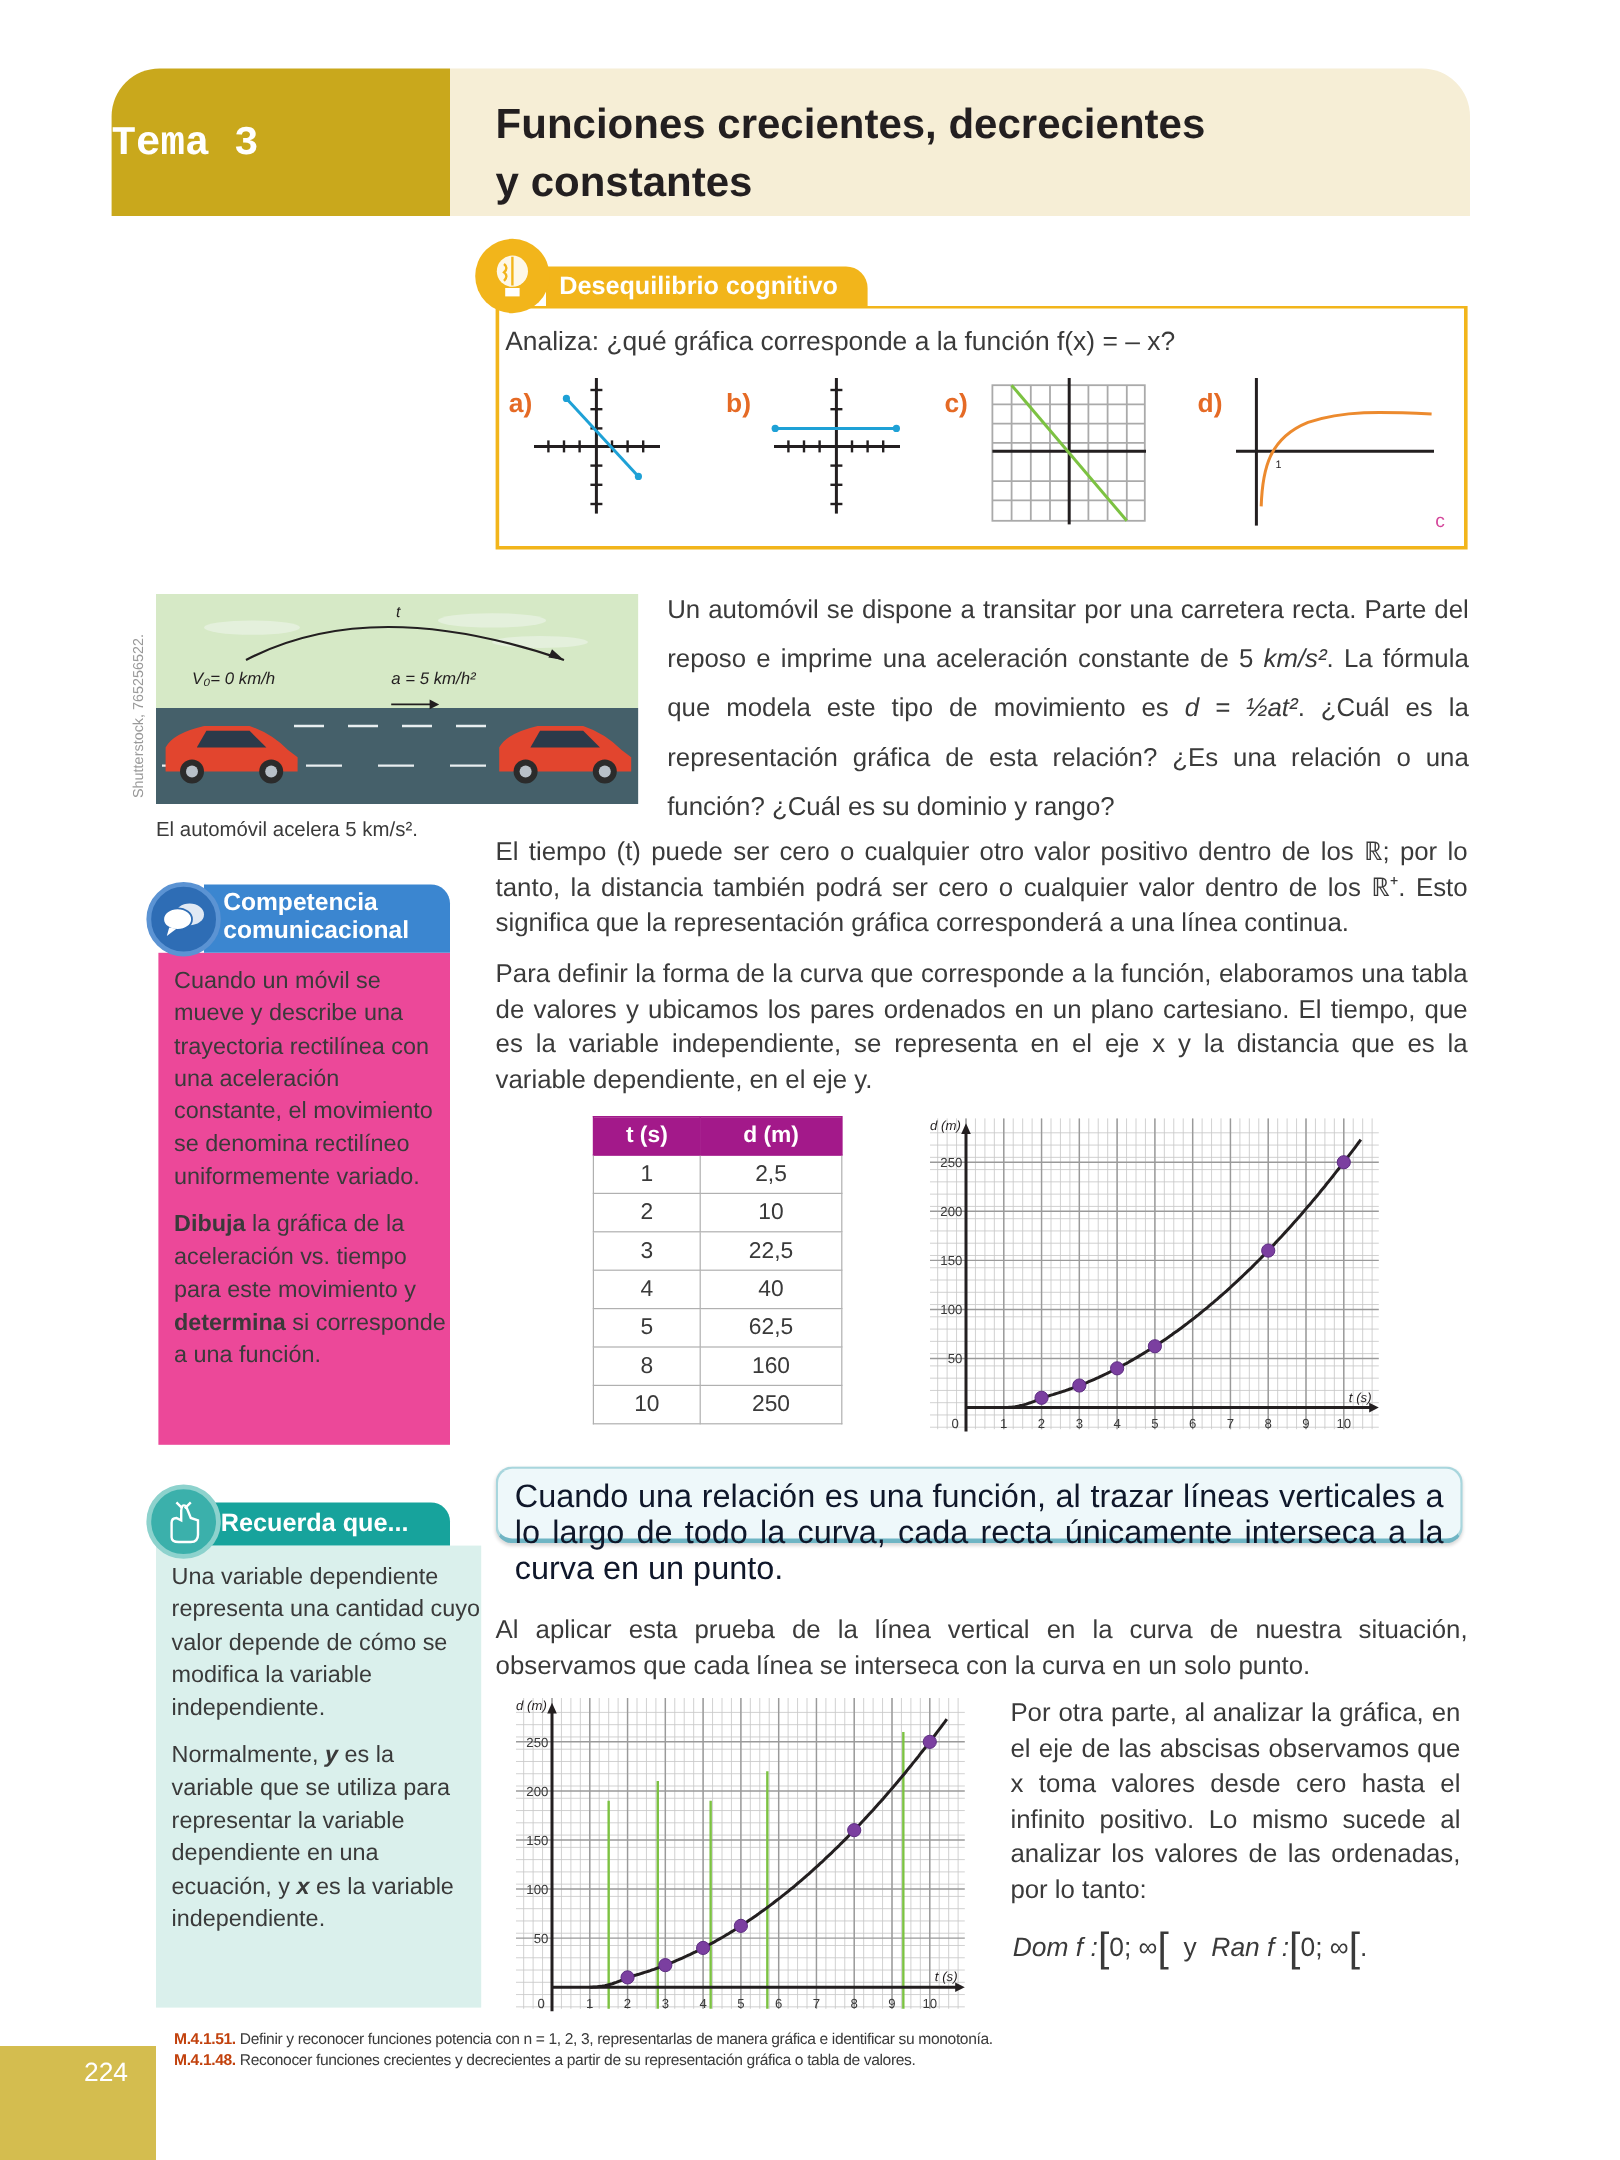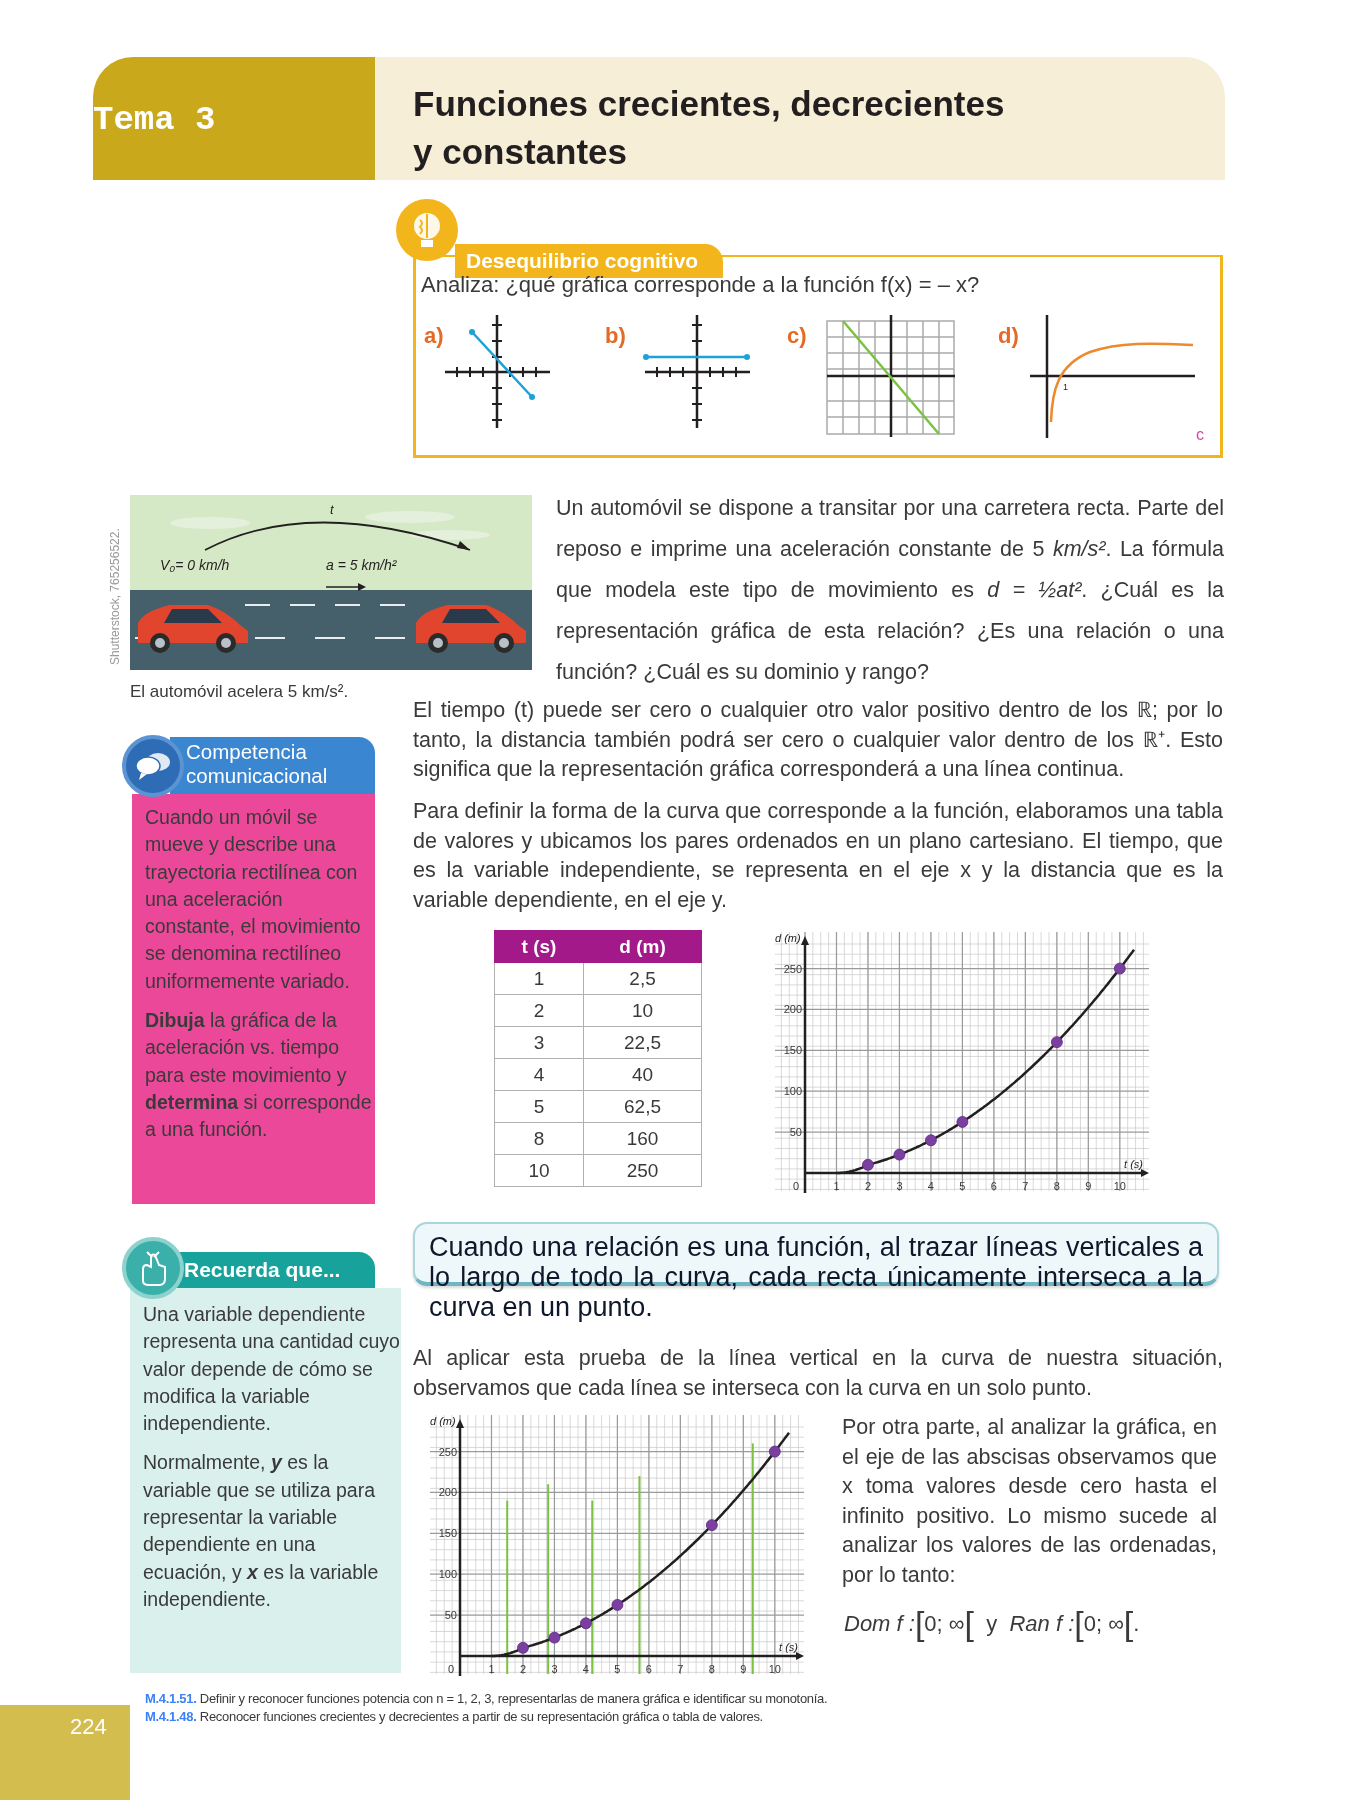--- a/index.html
+++ b/index.html
@@ -7,37 +7,37 @@
   body { position: relative; font-family: "Liberation Sans", sans-serif; color: #3a3a3a; }
 
   
   .hdr-left { position: absolute; left: 93px; top: 57px; width: 282px; height: 123px; background: #c9a81c; border-top-left-radius: 40px; }
   .hdr-left span { position: absolute; left: 0; right: 0; top: 44px; text-align: left; color: #fff; font-weight: bold; font-size: 34px; font-family: Liberation Mono, monospace; }
   .hdr-right { position: absolute; left: 375px; top: 57px; width: 850px; height: 123px; background: #f6eed6; border-top-right-radius: 40px; }
   .hdr-title { position: absolute; left: 413px; top: 80px; font-size: 35px; line-height: 48px; font-weight: bold; color: #231f20; }
 
   
   .deseq-icon { position: absolute; left: 396px; top: 199px; width: 62px; height: 62px; border-radius: 50%; background: #f2b51b; display:flex; align-items:center; justify-content:center; }
-  .deseq-tab { position: absolute; left: 455px; top: 222px; width: 268px; height: 34px; background: #f2b51b; border-top-right-radius: 18px; color: #fff; font-size: 21px; font-weight: bold; padding-left: 11px; line-height: 34px; margin-top: 22px; }
+  .deseq-tab { position: absolute; left: 455px; top: 222px; width: 268px; height: 34px; background: #f2b51b; border-top-right-radius: 18px; color: #fff; font-size: 21px; font-weight: bold; padding-left: 11px; line-height: 34px; }
   .deseq-box { position: absolute; left: 413px; top: 255px; width: 810px; height: 203px; border: 3px solid #f2b51b; border-top-width: 2px; background: #fff; }
   .deseq-q { position: absolute; left: 421px; top: 272px; font-size: 22px; color: #3a3a3a; }
   .opt-label { position: absolute; font-size: 22px; font-weight: bold; color: #e56a25; }
   .answer-mark { position: absolute; left: 1196px; top: 426px; font-size: 16px; color: #d4479b; }
 
   
   .car-fig { position: absolute; left: 130px; top: 495px; width: 402px; height: 175px; }
   .credit { position: absolute; left: 108px; top: 665px; transform: rotate(-90deg); transform-origin: left top; font-size: 12px; color: #999; white-space: nowrap; }
   .caption { position: absolute; left: 130px; top: 682px; font-size: 17px; color: #3a3a3a; }
 
   .para { position: absolute; font-size: 21.5px; line-height: 29.5px; color: #3a3a3a; text-align: justify; }
   .intro { left: 556px; top: 488px; width: 668px; line-height: 41px; }
 
   
   .comp-icon { position: absolute; left: 122px; top: 735px; width: 62px; height: 62px; border-radius: 50%; background: #2e6db5; border: 4px solid #5b93d3; display:flex; align-items:center; justify-content:center; }
-  .comp-tab { position: absolute; left: 170px; top: 737px; width: 205px; height: 57px; background: #3b86d0; border-top-right-radius: 16px; color: #fff; font-size: 20.5px; font-weight: normal; line-height: 24px; padding: 3px 0 0 16px; }
+  .comp-tab { position: absolute; left: 170px; top: 737px; width: 205px; height: 57px; background: #3b86d0; border-top-right-radius: 16px; color: #fff; font-size: 20.5px; font-weight: bold; line-height: 24px; padding: 3px 0 0 16px; }
   .comp-box { position: absolute; left: 132px; top: 794px; width: 243px; height: 410px; background: #ec4899; padding: 10px 0 0 13px; font-size: 19.5px; line-height: 27.3px; color: #3a3a3a; }
   .comp-box p + p { margin-top: 12px; }
 
   
   .val-table { position: absolute; left: 494px; top: 930px; border-collapse: collapse; width: 208px; }
   .val-table th { background: #a3198a; color: #fff; font-size: 19px; font-weight: bold; height: 32px; border: 1px solid #a3198a; }
   .val-table td { border: 1.5px solid #b0b0b0; text-align: center; font-size: 19px; height: 32px; color: #3a3a3a; }
 
   .chart { position: absolute; }
 
@@ -50,21 +50,21 @@
   .rec-box { position: absolute; left: 130px; top: 1288px; width: 271px; height: 385px; background: #daf0ec; padding: 13px 0 0 13px; font-size: 19.5px; line-height: 27.3px; color: #3a3a3a; }
   .rec-box p + p { margin-top: 12px; }
 
   .dom { position: absolute; left: 844px; top: 1604px; font-size: 22px; font-style: italic; color: #3a3a3a; white-space: nowrap; }
   .dom .br { font-style: normal; font-size: 34px; font-weight: 200; vertical-align: -4px; }
   .dom .n { font-style: normal; }
 
   .footer-bar { position: absolute; left: 0; top: 1705px; width: 130px; height: 95px; background: #d4bd4f; }
   .page-num { position: absolute; left: 70px; top: 1714px; font-size: 22px; color: #fff; }
   .skills { position: absolute; left: 145px; top: 1690px; font-size: 13px; line-height: 18px; color: #3a3a3a; letter-spacing: -0.3px; }
-  .skills b { color: #3b82f6; }
+  .skills b { color: #c2410c; }
 </style>
 </head>
 <body>
 
 <div class="hdr-left">
     <span>Tema 3</span>
   </div>
 <div class="hdr-right"></div>
 <div class="hdr-title">
   <div>Funciones crecientes, decrecientes</div>

